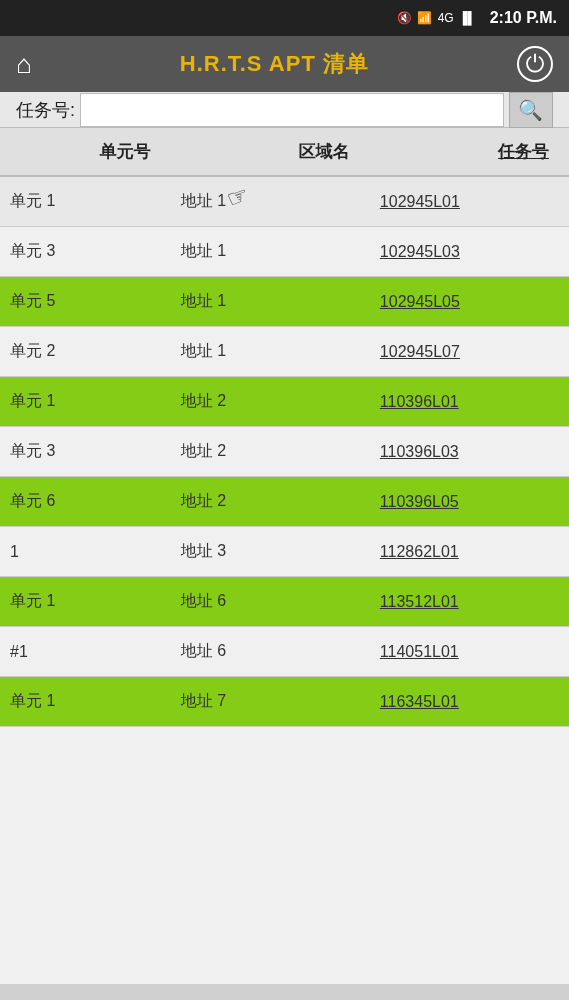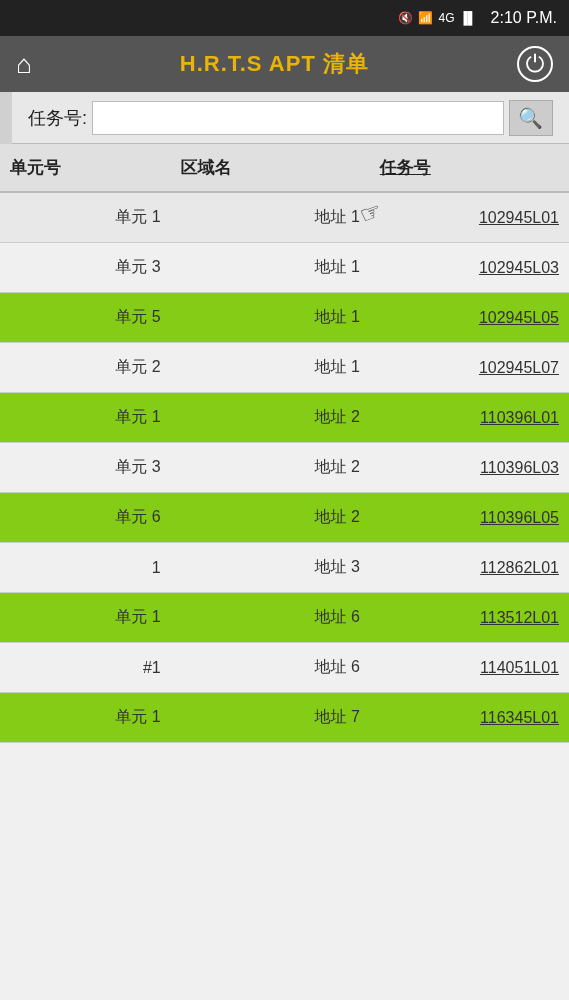--- a/index.html
+++ b/index.html
@@ -18,21 +18,21 @@
       height: 36px;
       display: flex;
       align-items: center;
       justify-content: flex-end;
       padding: 0 12px;
       font-size: 14px;
       gap: 6px;
     }
     .status-bar .time {
       font-size: 16px;
-      font-weight: normal;
+      font-weight: bold;
       margin-left: 8px;
     }
     .status-icons {
       display: flex;
       align-items: center;
       gap: 5px;
       font-size: 12px;
     }
 
     
@@ -64,27 +64,26 @@
       width: 36px;
       height: 36px;
       display: flex;
       align-items: center;
       justify-content: center;
     }
 
     
     .search-row {
       background: #e8e8e8;
-      height: 52px;
+      height: 36px;
       display: flex;
       align-items: center;
       padding: 0 16px;
       gap: 5px;
       border-bottom: 1px solid #bbb;
-      margin-left: 12px;
     }
     .search-label {
       font-size: 18px;
       color: #222;
       white-space: nowrap;
     }
     .search-input {
       flex: 1;
       height: 34px;
       border: 1px solid #bbb;
@@ -113,42 +112,42 @@
       height: calc(1000px - 36px - 56px - 52px);
     }
     table {
       width: 100%;
       border-collapse: collapse;
     }
     thead tr {
       background: #e0e0e0;
     }
     thead th {
-      padding: 12px 10px;
+      padding: 12px 20px;
       font-size: 17px;
       font-weight: bold;
       color: #222;
       border-bottom: 2px solid #bbb;
-      text-align: left;
+      text-align: right;
     }
     tbody tr {
       border-bottom: 1px solid #ccc;
       background: #84cc16;
     }
     tbody tr:nth-child(even) {
       background: #f0f0f0;
     }
     tbody tr:nth-child(1) {
       background: #e8e8e8;
     }
     tbody td {
       padding: 14px 10px;
       font-size: 16px;
       color: #333;
-      text-align: right;
+      text-align: left;
       position: relative;
     }
     .col-unit { width: 30%; }
     .col-area { width: 35%; }
     .col-task { width: 35%; text-decoration: underline; }
 
     
     .cursor-overlay {
       position: relative;
       display: inline-block;

